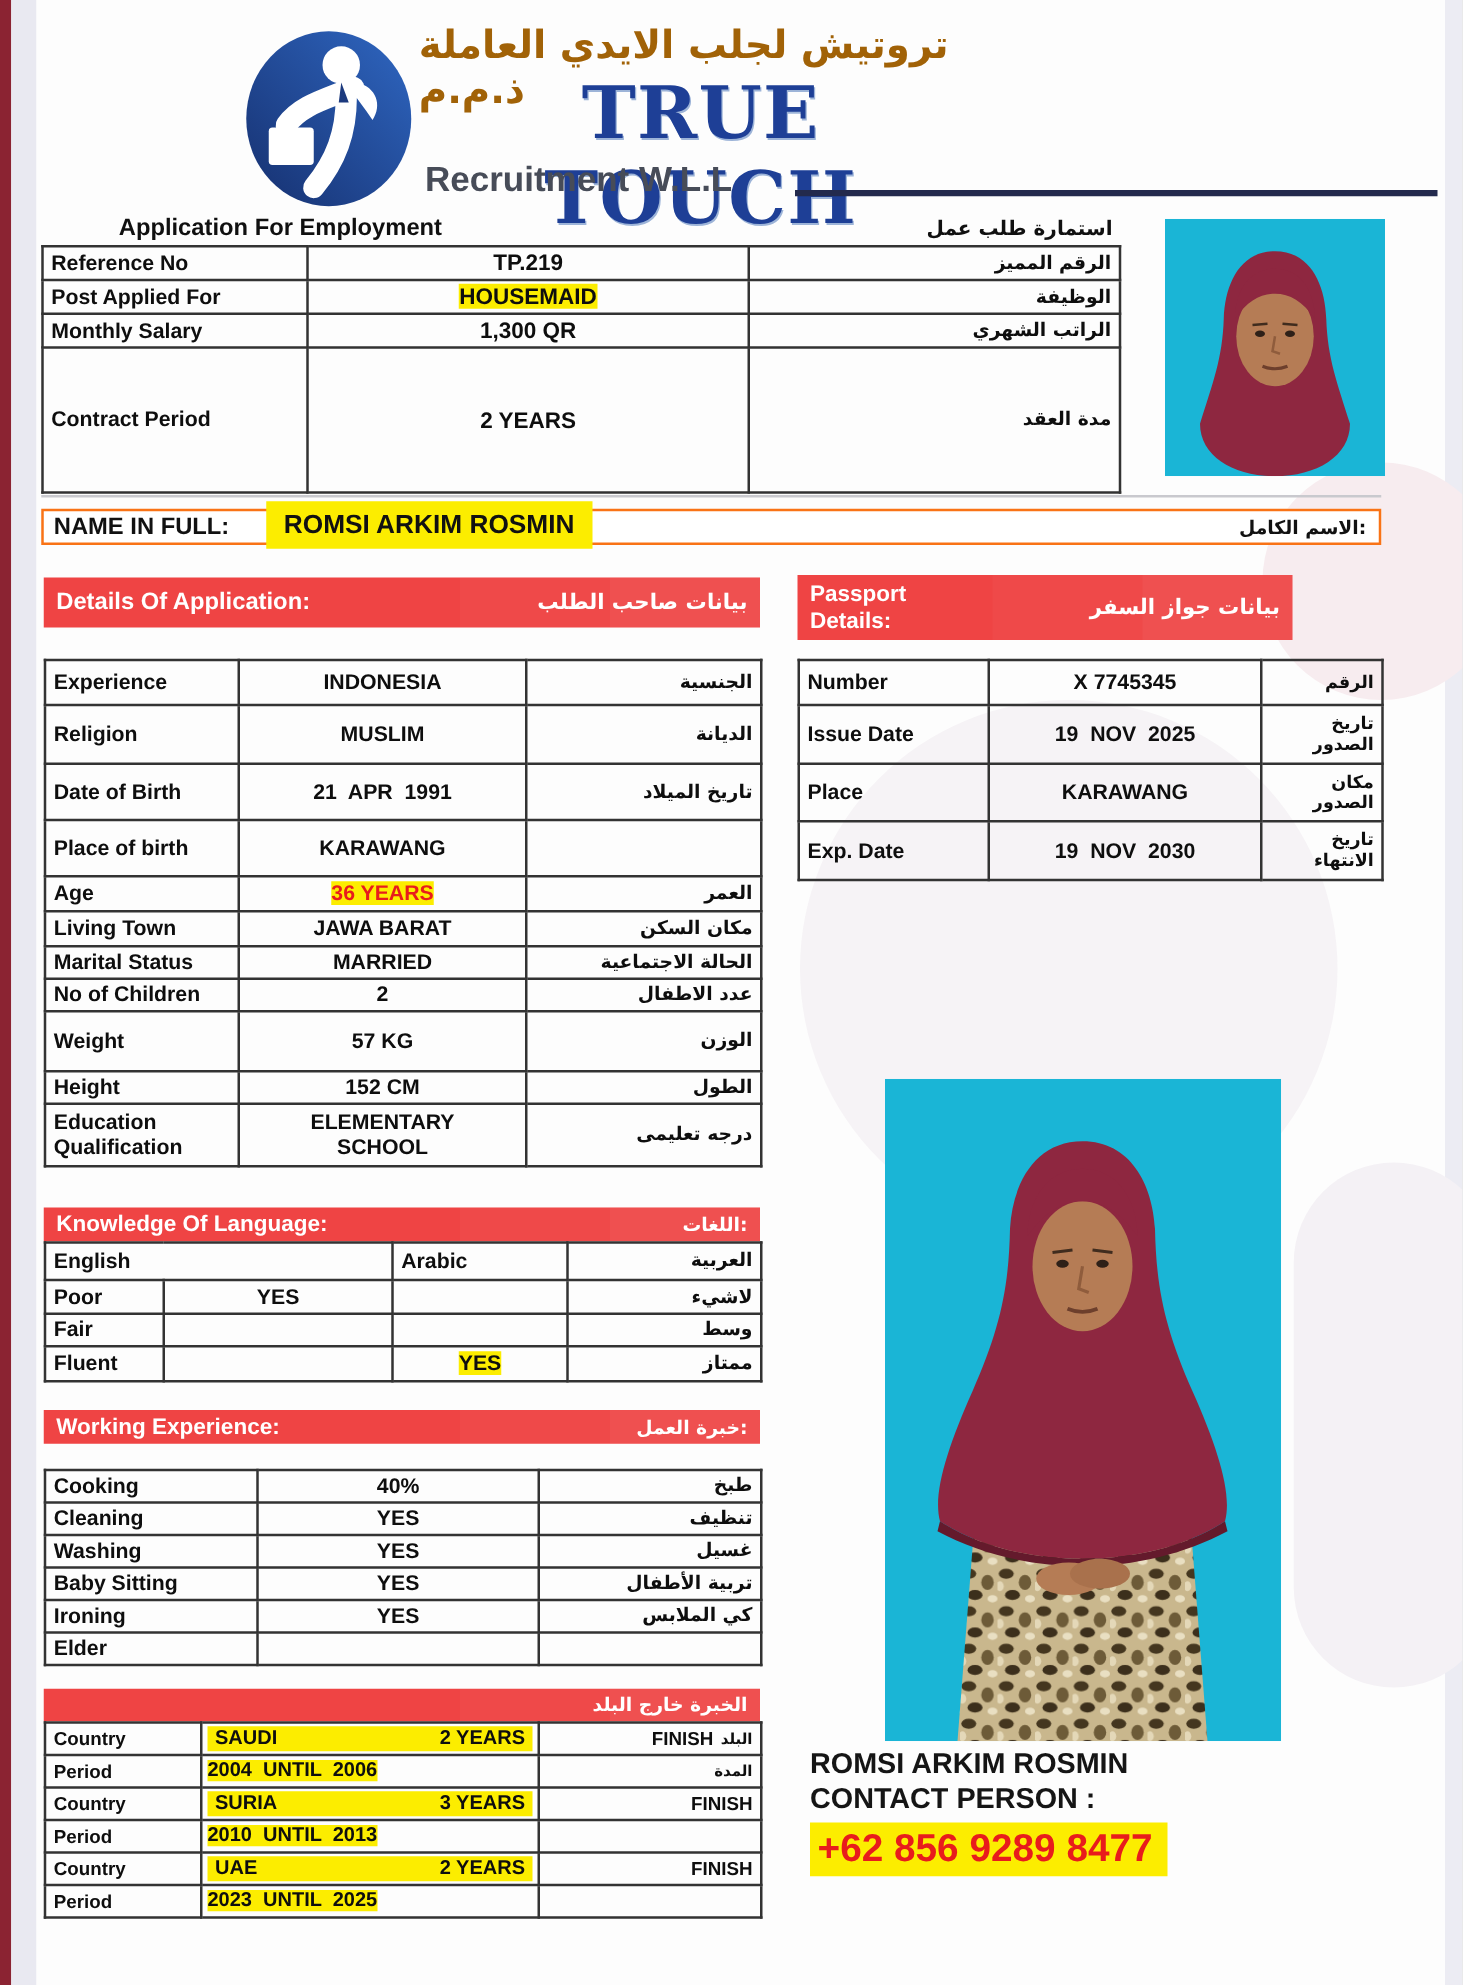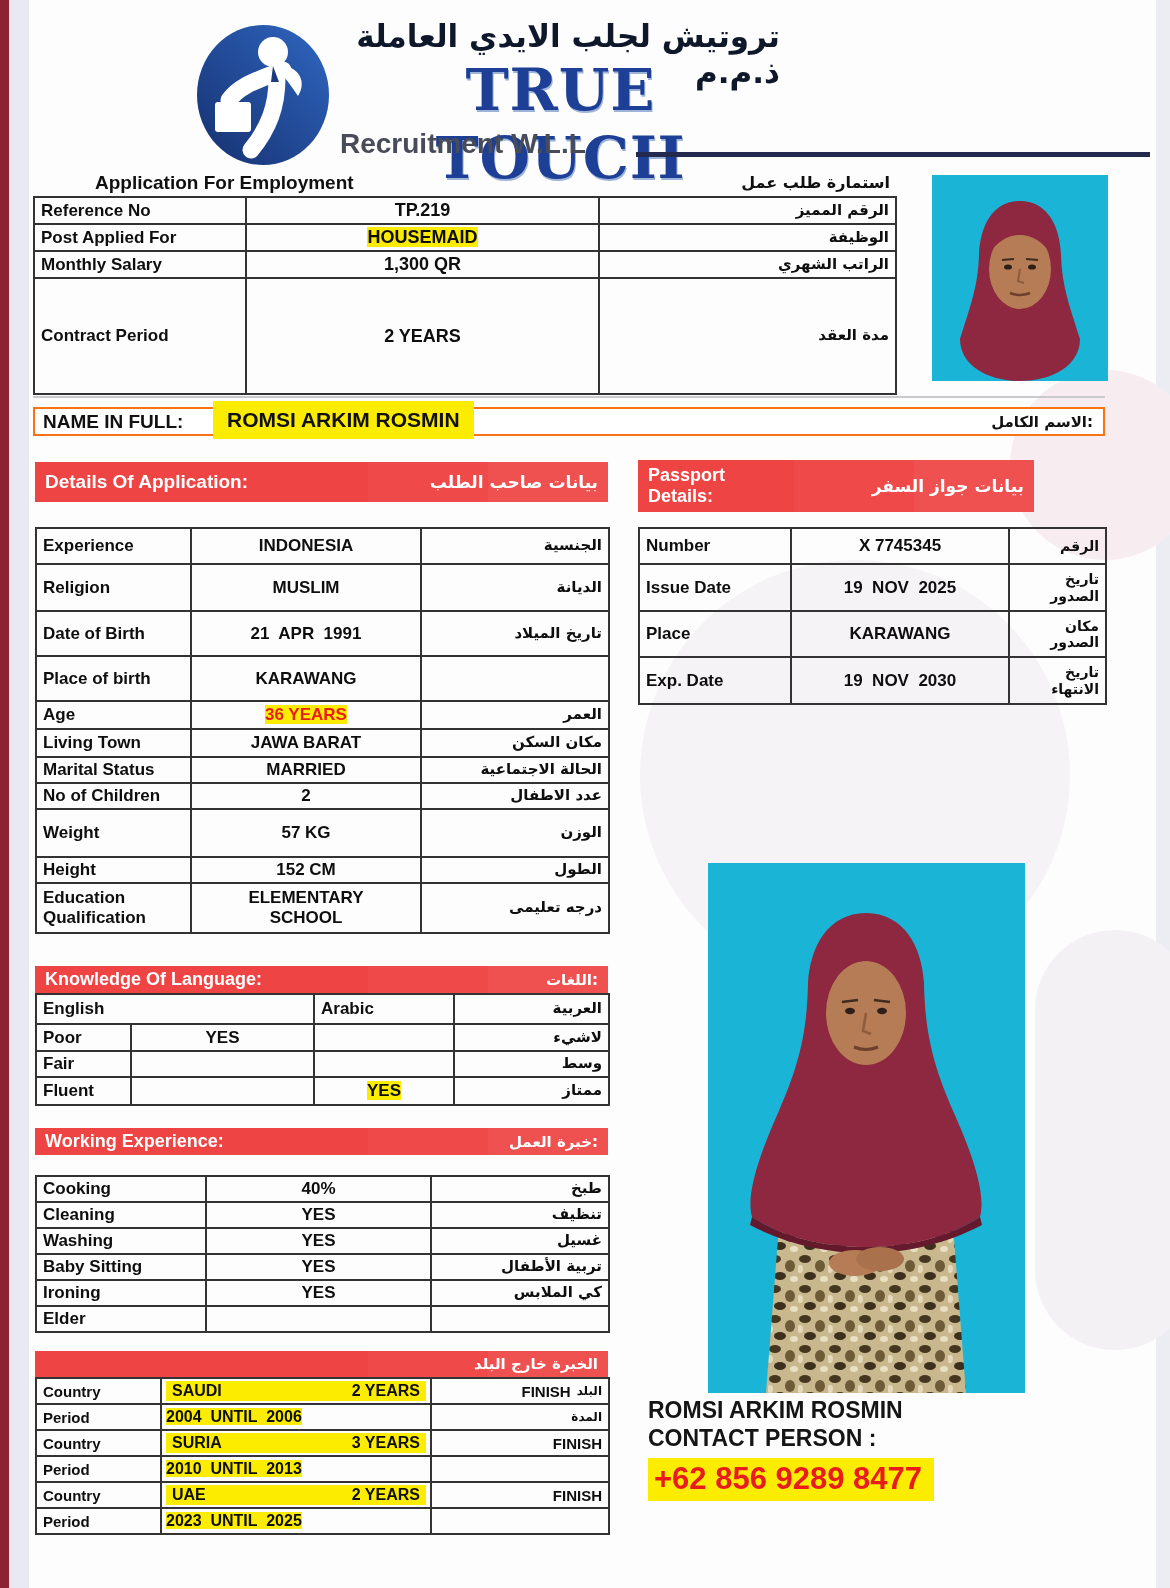--- a/index.html
+++ b/index.html
@@ -6,22 +6,22 @@
   .page{position:relative;width:1170px;height:1588px;background:#fdfdfd;overflow:hidden;
         font-family:"Liberation Sans",sans-serif;color:#111;margin:0 auto;}
   .abs{position:absolute;}
   
   .edge-left{left:0;top:0;width:9px;height:1588px;background:#8b2332;}
   .edge-left2{left:9px;top:0;width:20px;height:1588px;background:#e9e9f1;}
   .edge-right{left:1156px;top:0;width:14px;height:1588px;background:#ececf3;}
   .wm{border-radius:50%;}
   .scanline{left:33px;top:396px;width:1072px;height:2px;background:#c9c9ce;}
   
-  .brand-ar{left:335px;top:18px;width:445px;text-align:right;font-weight:700;font-size:31px;
-            color:#0f172a;font-family:"DejaVu Sans",sans-serif;}
+  .brand-ar{left:335px;top:18px;width:445px;text-align:left;font-weight:700;font-size:31px;
+            color:#a16207;font-family:"DejaVu Sans",sans-serif;}
   .brand-name{left:333px;top:56px;width:455px;text-align:center;font-weight:700;font-size:58px;
               letter-spacing:1px;color:#1e3f96;font-family:"DejaVu Serif",serif;
               text-shadow:1px 2px 0 rgba(40,90,170,.45);}
   .brand-sub{left:340px;top:128px;font-weight:700;font-size:28px;color:#474c58;}
   .brand-rule{left:636px;top:152px;width:514px;height:5px;background:#232a4d;}
   
   .sec-title-en{font-weight:700;font-size:19px;color:#101010;}
   .sec-title-ar{font-weight:700;font-size:16px;color:#101010;font-family:"DejaVu Sans",sans-serif;}
   
   table.tbl{border-collapse:collapse;table-layout:fixed;}

